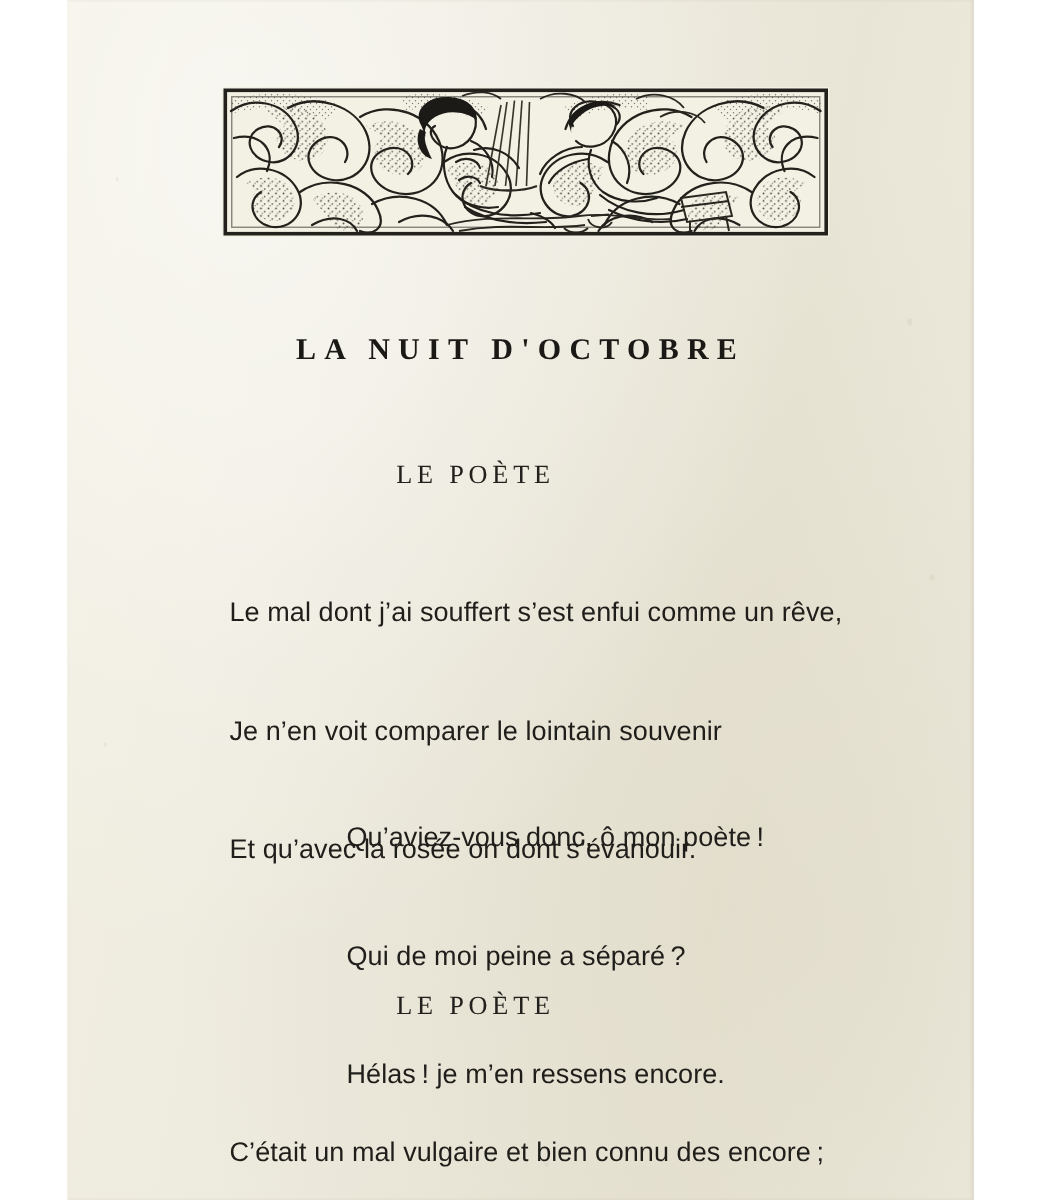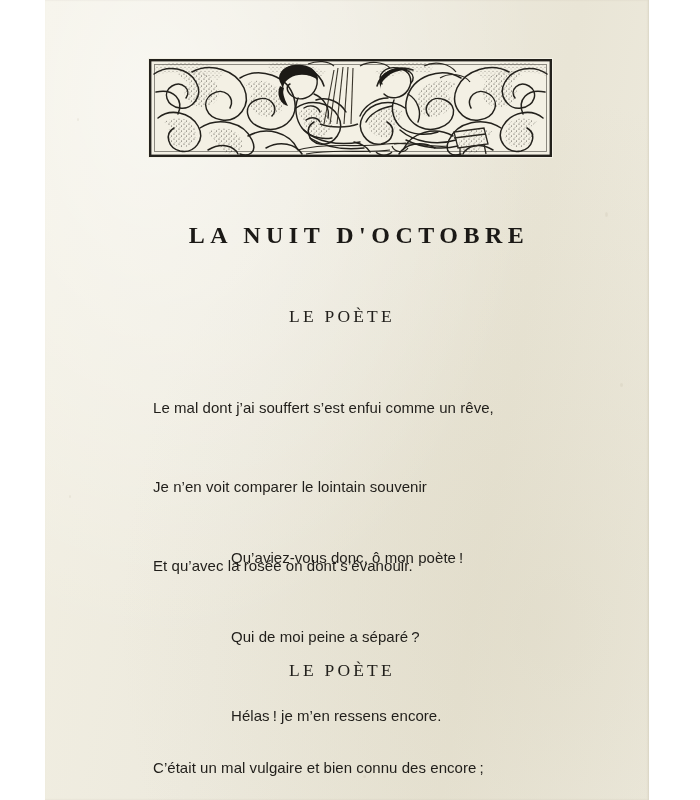--- a/index.html
+++ b/index.html
@@ -47,50 +47,49 @@
     left: 103px;   
     top: 58px;
     width: 405px;
     height: 100px;
   }
   .headpiece svg { display: block; width: 100%; height: 100%; }
 
   
   .page-title {
     position: absolute;
-    left: 12px;
+    left: 0;
     top: 222px;
     width: 604px;
     text-align: center;
     font-family: "Liberation Serif", serif;
-    font-size: 24px;
+    font-size: 20px;
     font-weight: 700;
     letter-spacing: 5.5px;
     color: #1b1916;
     white-space: pre;
   }
 
   .speaker {
     position: absolute;
     left: 0;
     width: 544px;
     text-align: center;
     font-family: "Liberation Serif", serif;
     font-size: 17.5px;
     font-weight: 400;
     letter-spacing: 3.2px;
     color: #22201c;
     white-space: pre;
-    padding-left: 25px;
   }
 
   .stanza {
     position: absolute;
     font-family: "Liberation Sans", sans-serif;
-    font-size: 15px;
+    font-size: 18px;
     line-height: 26.4px;
     color: #201e1a;
     letter-spacing: 0.05px;
     white-space: pre;
   }
   .stanza .vl { display: block; }
 
   
   #speaker-1 { top: 306px; }
   #stanza-1  { left: 108px; top: 342px; }

